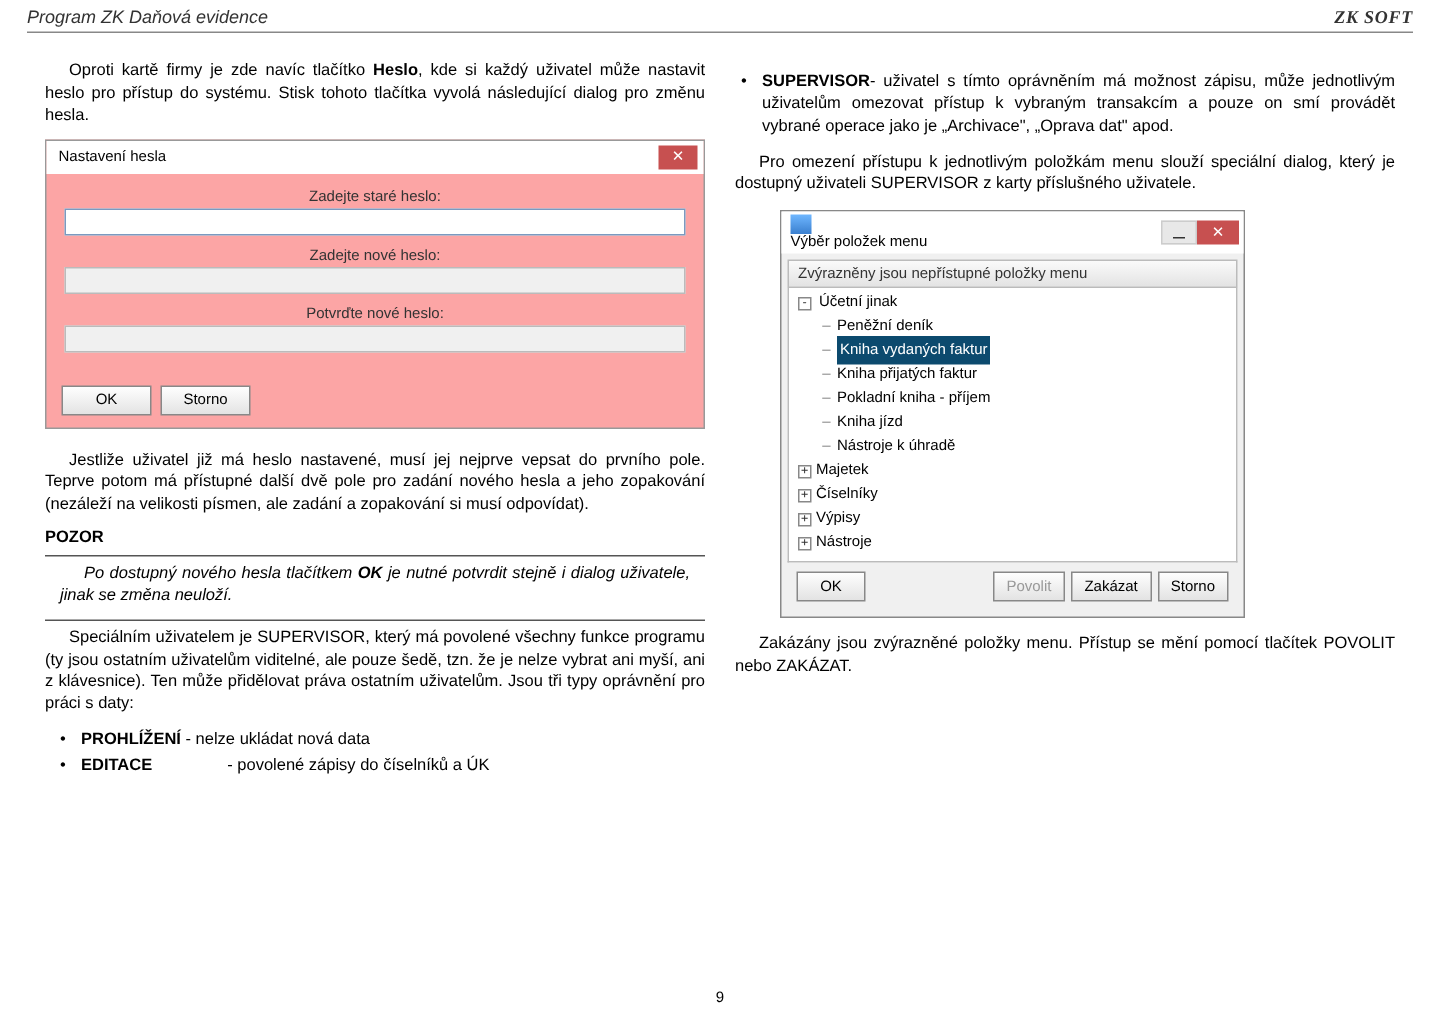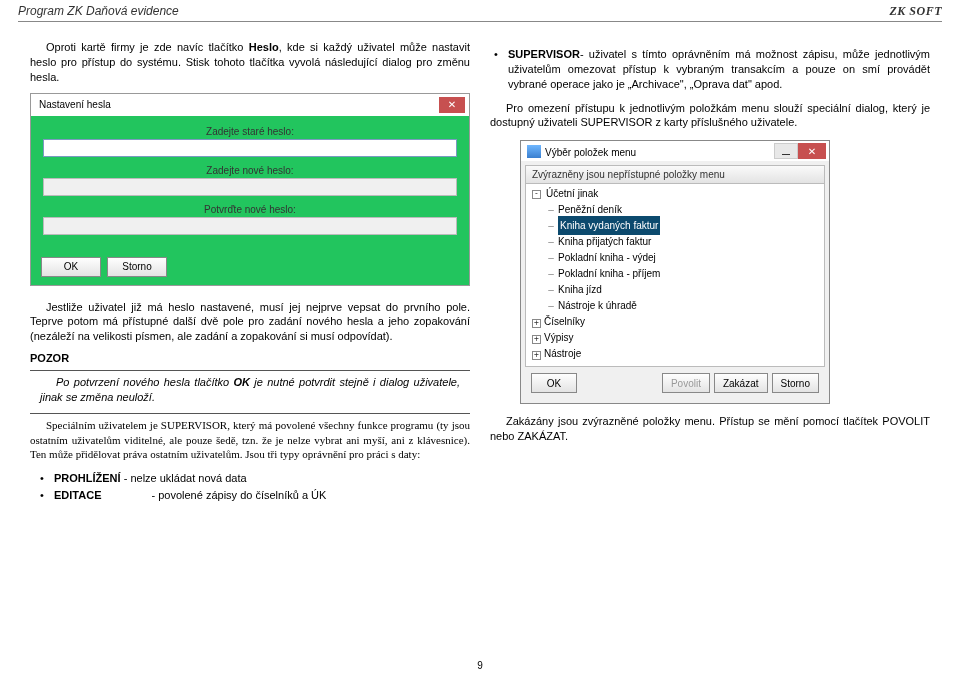--- a/index.html
+++ b/index.html
@@ -33,21 +33,21 @@
 .bold { font-weight: bold; }
 .italic { font-style: italic; }
 .bullet-list { list-style: none; padding-left: 24px; margin: 6px 0; }
 .bullet-list li { position: relative; padding: 1px 0; text-align: justify; line-height: 1.35; }
 .bullet-list li::before { content: "•"; position: absolute; left: -14px; }
 .pozor { font-weight: bold; margin: 8px 0 6px 0; }
 .hr-thin { height: 1px; background: #555; margin: 4px 0; }
 .indent-block { padding: 0 10px; }
 
 .dialog {
-  background: #22c55e;
+  background: #fca5a5;
   border: 1px solid #999;
   margin: 5px 0 14px 0;
   font-family: Tahoma, Arial, sans-serif;
   font-size: 10px;
 }
 .dlg-title {
   background: #fff;
   display: flex;
   align-items: center;
   justify-content: space-between;
@@ -106,21 +106,21 @@
   justify-content: space-between;
   padding: 2px 3px 2px 6px;
   font-size: 10px;
 }
 .dlg2-title .icon-app {
   width: 14px; height: 13px;
   background: linear-gradient(#6fb7ff,#3a7fcf);
   margin-right: 4px;
   display: inline-block;
 }
-.dlg2-title .title-left { display: flex; align-items: flex-end; }
+.dlg2-title .title-left { display: flex; align-items: flex-start; flex-direction: column; }
 .dlg2-title .title-btns { display: flex; gap: 0; }
 .dlg2-min {
   width: 24px; height: 16px;
   background: #e8e8e8;
   border: 1px solid #ccc;
   display: flex; align-items: flex-end; justify-content: center;
   padding-bottom: 3px;
 }
 .dlg2-min .bar { width: 8px; height: 1px; background: #333; }
 .dlg2-close {
@@ -223,26 +223,26 @@
         <div class="dlg-btn">Storno</div>
       </div>
     </div>
 
     <p class="para para-indent">Jestliže uživatel již má heslo nastavené, musí jej nejprve vepsat do prvního pole. Teprve potom má přístupné další dvě pole pro zadání nového hesla a jeho zopakování (nezáleží na velikosti písmen, ale zadání a zopakování si musí odpovídat).</p>
 
     <p class="pozor">POZOR</p>
     <div class="hr-thin"></div>
     <div class="indent-block">
       <p class="para para-indent italic">
-        <span>Po potvrzení nového hesla tlačítko </span><span class="bold">OK</span><span> je nutné potvrdit stejně i dialog uživatele, jinak se změna neuloží.</span>
+        <span>Po dostupný nového hesla tlačítkem </span><span class="bold">OK</span><span> je nutné potvrdit stejně i dialog uživatele, jinak se změna neuloží.</span>
       </p>
     </div>
     <div class="hr-thin"></div>
 
-    <p class="para para-indent" style="font-family:Liberation Serif, serif;">Speciálním uživatelem je SUPERVISOR, který má povolené všechny funkce programu (ty jsou ostatním uživatelům viditelné, ale pouze šedě, tzn. že je nelze vybrat ani myší, ani z klávesnice). Ten může přidělovat práva ostatním uživatelům. Jsou tři typy oprávnění pro práci s daty:</p>
+    <p class="para para-indent" style="">Speciálním uživatelem je SUPERVISOR, který má povolené všechny funkce programu (ty jsou ostatním uživatelům viditelné, ale pouze šedě, tzn. že je nelze vybrat ani myší, ani z klávesnice). Ten může přidělovat práva ostatním uživatelům. Jsou tři typy oprávnění pro práci s daty:</p>
 
     <ul class="bullet-list">
       <li><span class="bold">PROHLÍŽENÍ</span><span> - nelze ukládat  nová data</span></li>
       <li><span class="bold">EDITACE</span><span class="tab"></span><span>- povolené zápisy do číselníků a ÚK</span></li>
     </ul>
   </div>
 
   <div class="col">
     <ul class="bullet-list" style="padding-left:18px;">
       <li><span class="bold">SUPERVISOR</span><span>- uživatel s tímto oprávněním má možnost zápisu, může jednotlivým uživatelům omezovat přístup k vybraným transakcím a pouze on smí provádět vybrané operace jako je „Archivace", „Oprava dat"  apod.</span></li>
@@ -269,26 +269,26 @@
           <ul>
             <li>
               <span class="node">
                   <span class="exp">-</span>
                   <span>Účetní jinak</span>
                 </span>
               <ul>
                 <li><span class="dash">–</span><span>Peněžní deník</span></li>
                 <li><span class="dash">–</span><span class="sel">Kniha vydaných faktur</span></li>
                 <li><span class="dash">–</span><span>Kniha přijatých faktur</span></li>
-                <li><span class="dash">–</span><span>Pokladní kniha - výdej</span></li>
                 <li><span class="dash">–</span><span>Pokladní kniha - příjem</span></li>
                 <li><span class="dash">–</span><span>Kniha jízd</span></li>
                 <li><span class="dash">–</span><span>Nástroje k úhradě</span></li>
               </ul>
             </li>
+            <li><span class="exp">+</span><span>Majetek</span></li>
             <li><span class="exp">+</span><span>Číselníky</span></li>
             <li><span class="exp">+</span><span>Výpisy</span></li>
             <li><span class="exp">+</span><span>Nástroje</span></li>
           </ul>
         </div>
         <div class="dlg2-footer">
           <div class="dlg2-btn">OK</div>
           <div class="spacer"></div>
           <div class="dlg2-btn disabled">Povolit</div>
           <div class="dlg2-btn">Zakázat</div>

